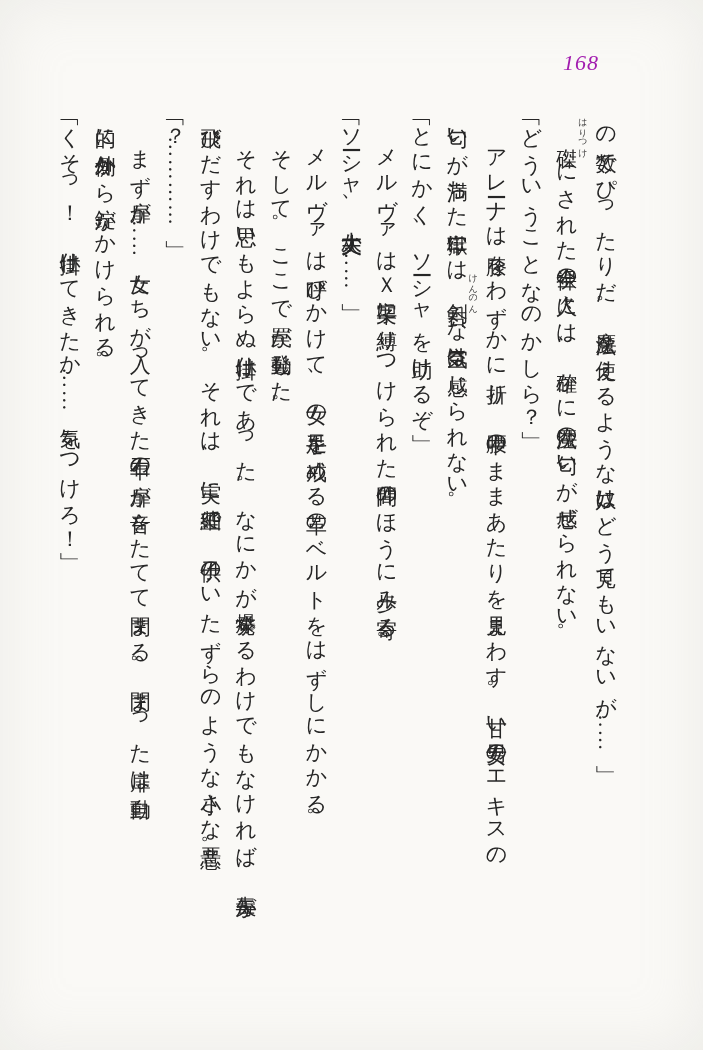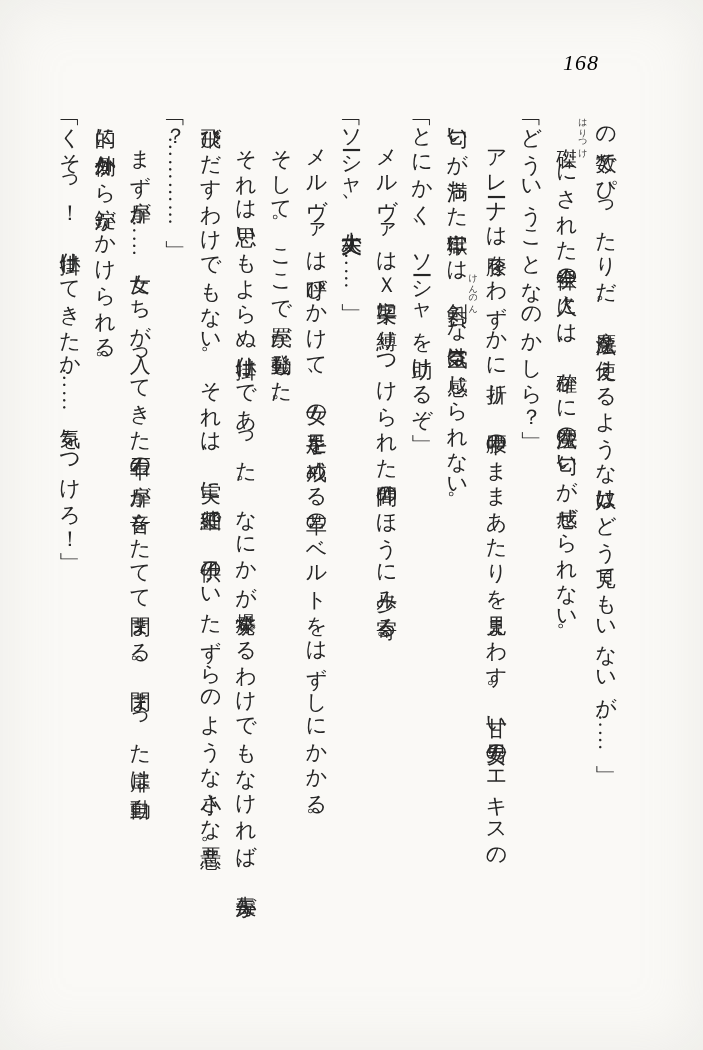--- a/index.html
+++ b/index.html
@@ -18,21 +18,21 @@
     height: 1050px;
     background: #faf9f6;
     box-shadow: inset 0 0 60px rgba(200,198,190,0.25);
   }
   .page-number {
     position: absolute;
     top: 50px;
     left: 563px;
     font-size: 22px;
     font-style: italic;
-    color: #000000;
+    color: #a21caf;
     letter-spacing: 1px;
   }
   .text-block {
     position: absolute;
     top: 112px;
     right: 80px;
     height: 885px;
     writing-mode: vertical-rl;
     text-orientation: mixed;
     font-size: 21px;

